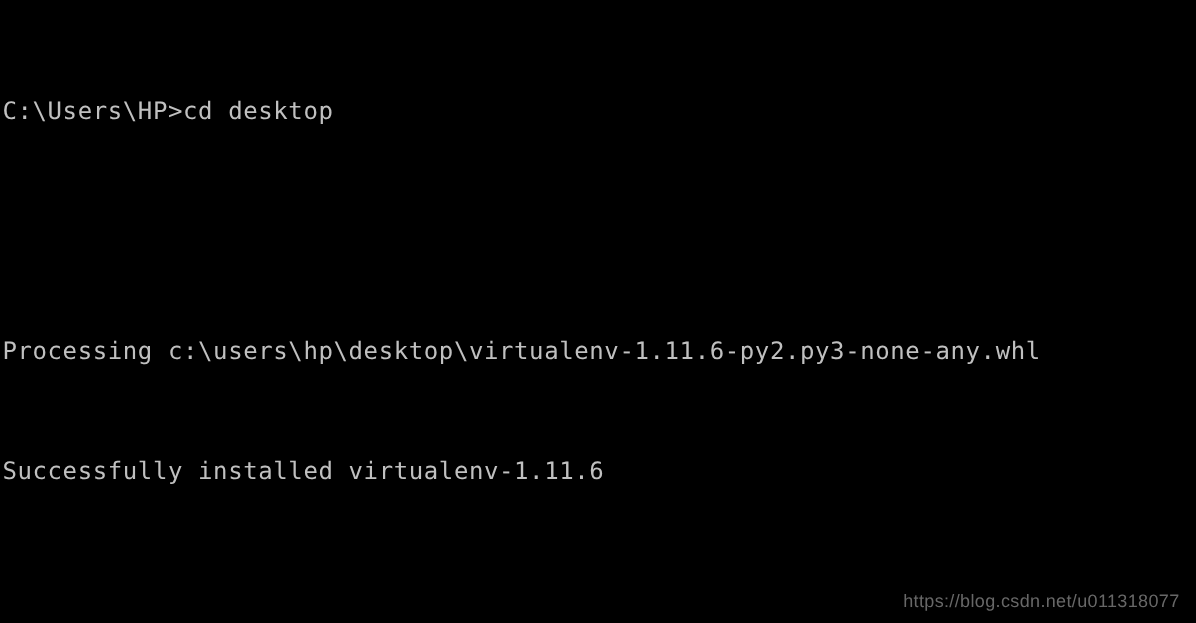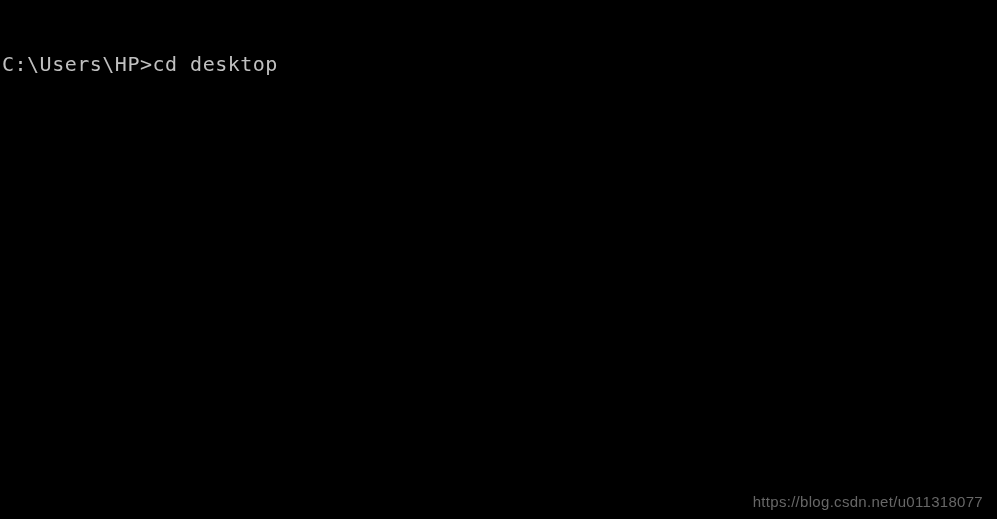--- a/index.html
+++ b/index.html
@@ -18,39 +18,42 @@
       line-height: 1.2;
       position: relative;
       overflow: hidden;
     }
     .terminal {
       white-space: pre;
       letter-spacing: 0.5px;
     }
     .line {
       min-height: 24px;
+      margin-top: 28px;
     }
     .watermark {
       position: absolute;
       bottom: 8px;
       right: 14px;
       color: #7a7a7a;
       font-size: 15px;
       font-family: Arial, sans-serif;
       letter-spacing: 0.3px;
       opacity: 0.85;
       margin-left: 16px;
     }
   </style>
 </head>
 <body>
 
 <div class="terminal">
   <div class="line"><span>C:\Users\HP&gt;</span><span>cd desktop</span></div>
   <div class="line"><span></span></div>
+  <div class="line"><span>Processing c:\users\hp\desktop\virtualenv-1.11.6-py2.py3-none-any.whl</span></div>
+  <div class="line"><span>Successfully installed virtualenv-1.11.6</span></div>
   <div class="line"><span></span></div>
   
   
   
   
   
   
   
 </div>
 

